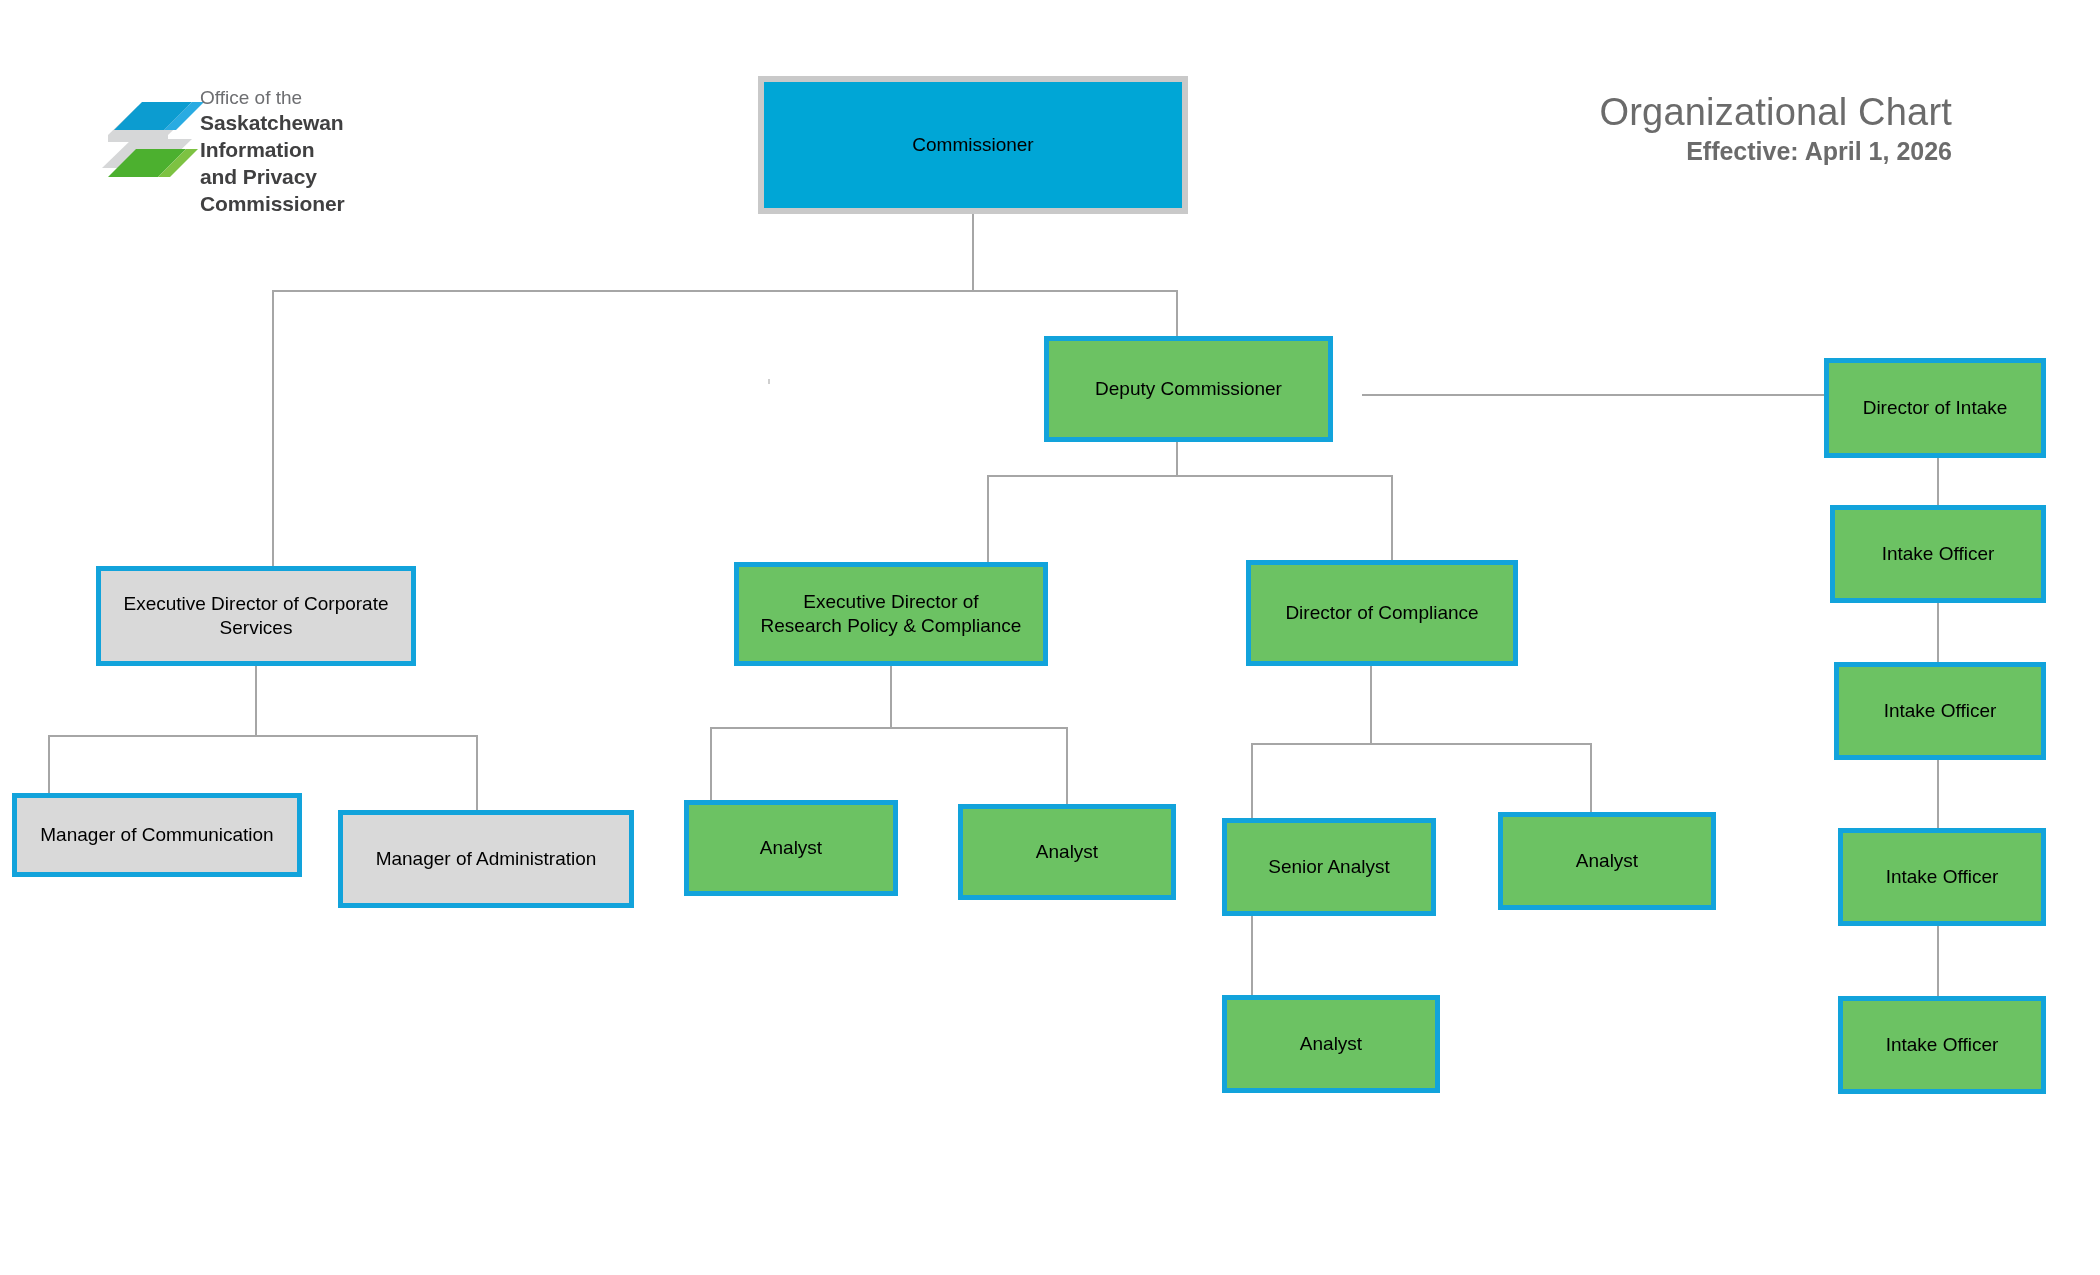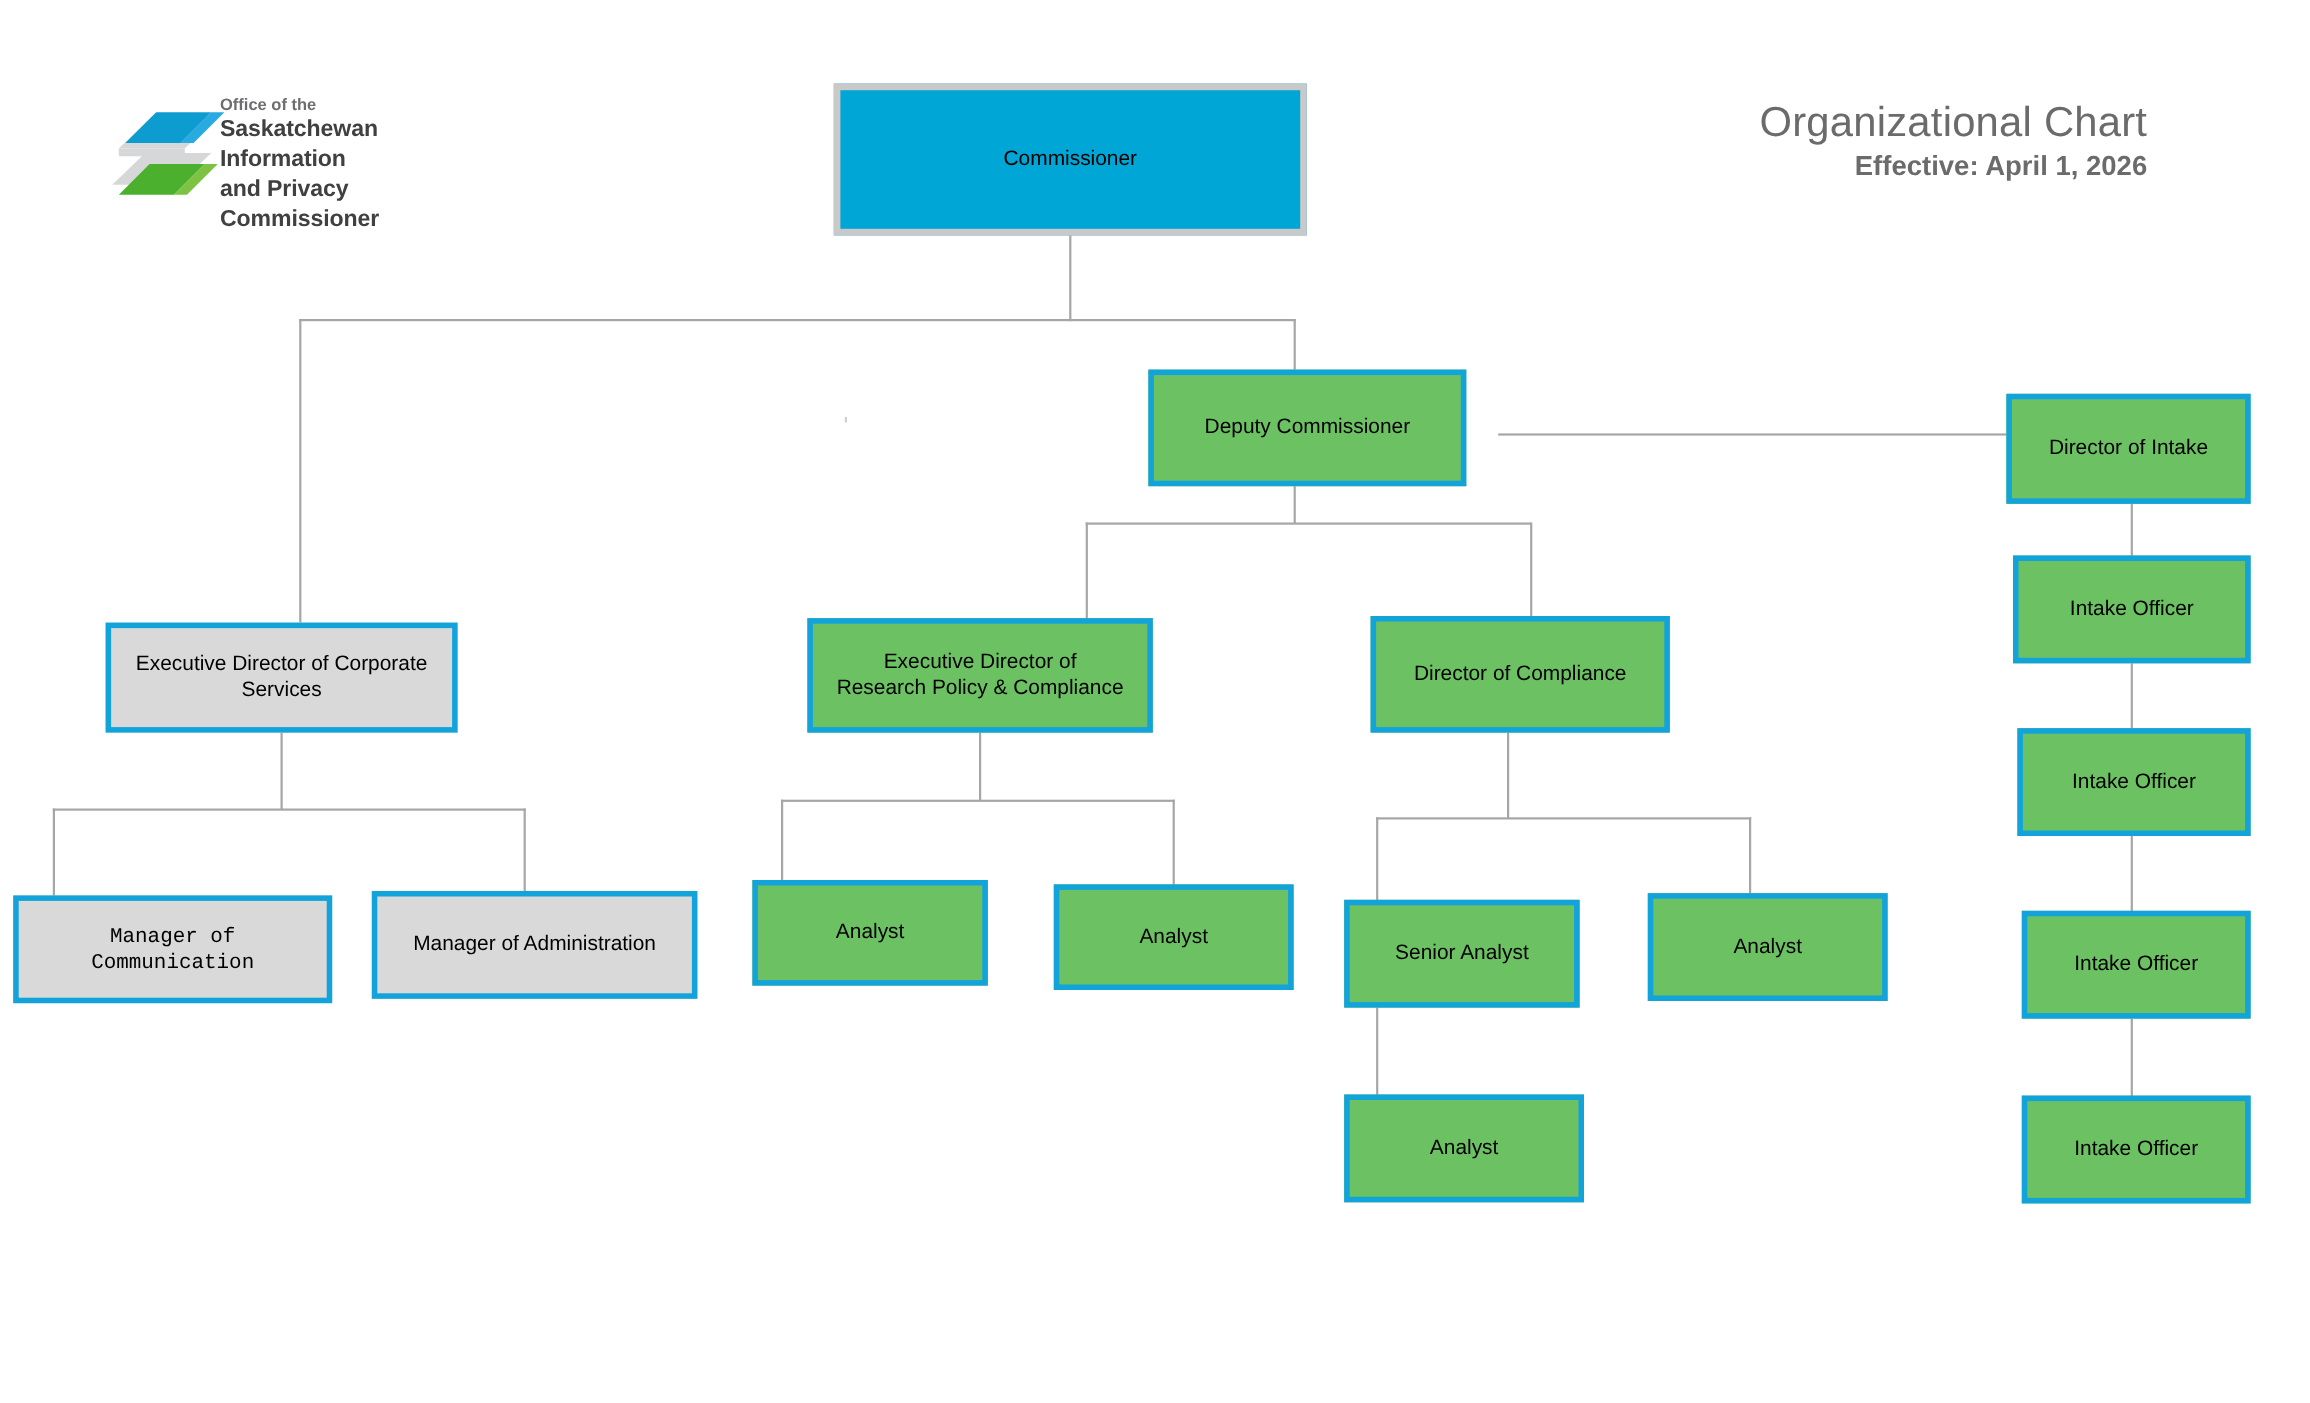--- a/index.html
+++ b/index.html
@@ -36,22 +36,22 @@
   #logo-text {
     position: absolute;
     left: 100px;
     top: 6px;
     width: 250px;
     line-height: 1.28;
     color: #58595b;
   }
   .logo-line-1 {
     display: block;
-    font-size: 15px;
-    font-weight: bold;
+    font-size: 19px;
+    font-weight: normal;
     color: #6d6e71;
   }
   .logo-line-2, .logo-line-3 {
     display: block;
     font-size: 21px;
     font-weight: bold;
     color: #404041;
     letter-spacing: -0.1px;
   }
 
@@ -216,21 +216,21 @@
     </div>
 
     <div class="node green" style="left:1236px; top:560px; width:272px; height:106px;margin-left:10px;">
       <span class="label">Director of Compliance</span>
     </div>
 
     <div class="node green" style="left:1830px; top:505px; width:216px; height:98px;">
       <span class="label">Intake Officer</span>
     </div>
 
-    <div class="node gray" style="left:12px; top:814px; width:290px; height:98px;font-family:Liberation Mono, monospace;">
+    <div class="node gray" style="left:12px; top:793px; width:290px; height:84px;">
       <span class="label">Manager of Communication</span>
     </div>
 
     <div class="node gray" style="left:338px; top:810px; width:296px; height:98px;">
       <span class="label">Manager of Administration</span>
     </div>
 
     <div class="node green" style="left:684px; top:800px; width:214px; height:96px;">
       <span class="label">Analyst</span>
     </div>

